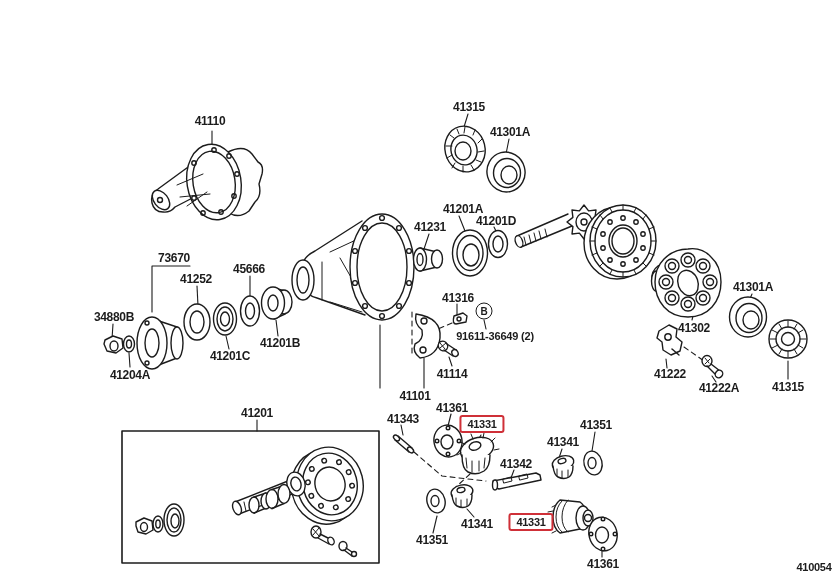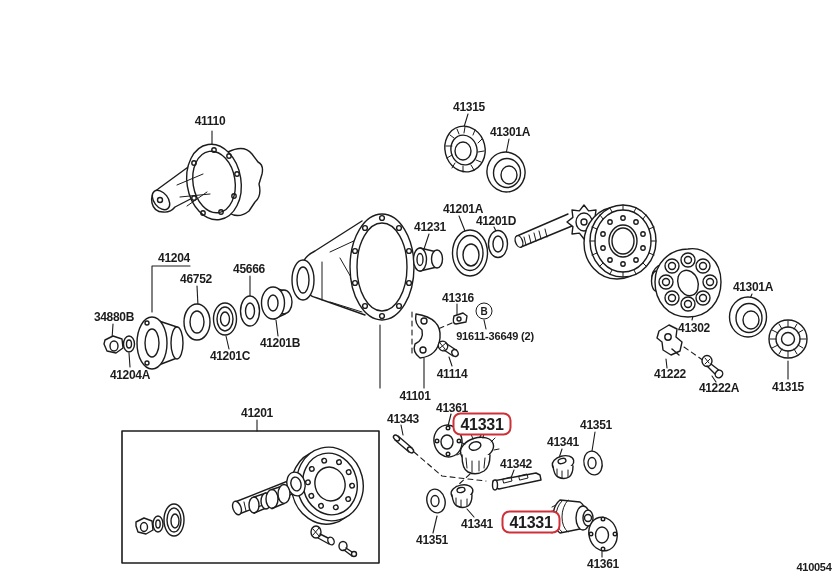--- a/index.html
+++ b/index.html
@@ -12,22 +12,22 @@
   .stage svg { position:absolute; left:0; top:0; stroke:var(--ink); fill:none;
     stroke-width:1.4; stroke-linecap:round; stroke-linejoin:round; }
   .lbl {
     position:absolute; transform:translate(-50%,-50%);
     font-size:12px; font-weight:700; letter-spacing:-0.3px;
     color:var(--ink); white-space:nowrap; line-height:1;text-align:center;
   }
   .lbl.code { font-size:11px; letter-spacing:-0.2px; }
   .lbl.fig  { font-size:11px; }
   .lbl.hl {
-    border:2.6px solid var(--highlight); border-radius:8px;
-    padding:2px 6px 1px 6px; font-size:16px; background:var(--background);
+    border:2.6px solid var(--highlight); border-radius:3px;
+    padding:2px 6px 1px 6px; font-size:11px; background:var(--background);
   }
   .badge {
     position:absolute; transform:translate(-50%,-50%);
     width:15px; height:15px; border:1.5px solid var(--ink); border-radius:50%;
     font-size:10px; font-weight:700; color:var(--ink);
     display:flex; align-items:center; justify-content:center; line-height:1;
     background:var(--background);
   }
 </style>
 </head>
@@ -384,22 +384,22 @@
     <ellipse cx="603" cy="534" rx="14" ry="17" transform="rotate(-14 603 534)" fill="#fff"></ellipse>
     <ellipse cx="602" cy="535" rx="6.5" ry="8"></ellipse>
     <circle cx="603" cy="519" r="1.8"></circle>
         <circle cx="615" cy="534" r="1.8"></circle>
     <circle cx="603" cy="549" r="1.8"></circle>
         <circle cx="591" cy="534" r="1.8"></circle>
   </g>
 </svg>
 
   <div class="lbl" style="left:210px;top:121px">41110</div>
-  <div class="lbl" style="left:174px;top:258px">41204</div>
-  <div class="lbl" style="left:196px;top:279px">46752</div>
+  <div class="lbl" style="left:174px;top:258px">73670</div>
+  <div class="lbl" style="left:196px;top:279px">41252</div>
   <div class="lbl" style="left:249px;top:269px">45666</div>
   <div class="lbl" style="left:114px;top:317px">34880B</div>
   <div class="lbl" style="left:130px;top:375px">41204A</div>
   <div class="lbl" style="left:230px;top:356px">41201C</div>
   <div class="lbl" style="left:280px;top:343px">41201B</div>
   <div class="lbl" style="left:469px;top:107px">41315</div>
   <div class="lbl" style="left:510px;top:132px">41301A</div>
   <div class="lbl" style="left:430px;top:227px">41231</div>
   <div class="lbl" style="left:463px;top:209px">41201A</div>
   <div class="lbl" style="left:496px;top:221px">41201D</div>

